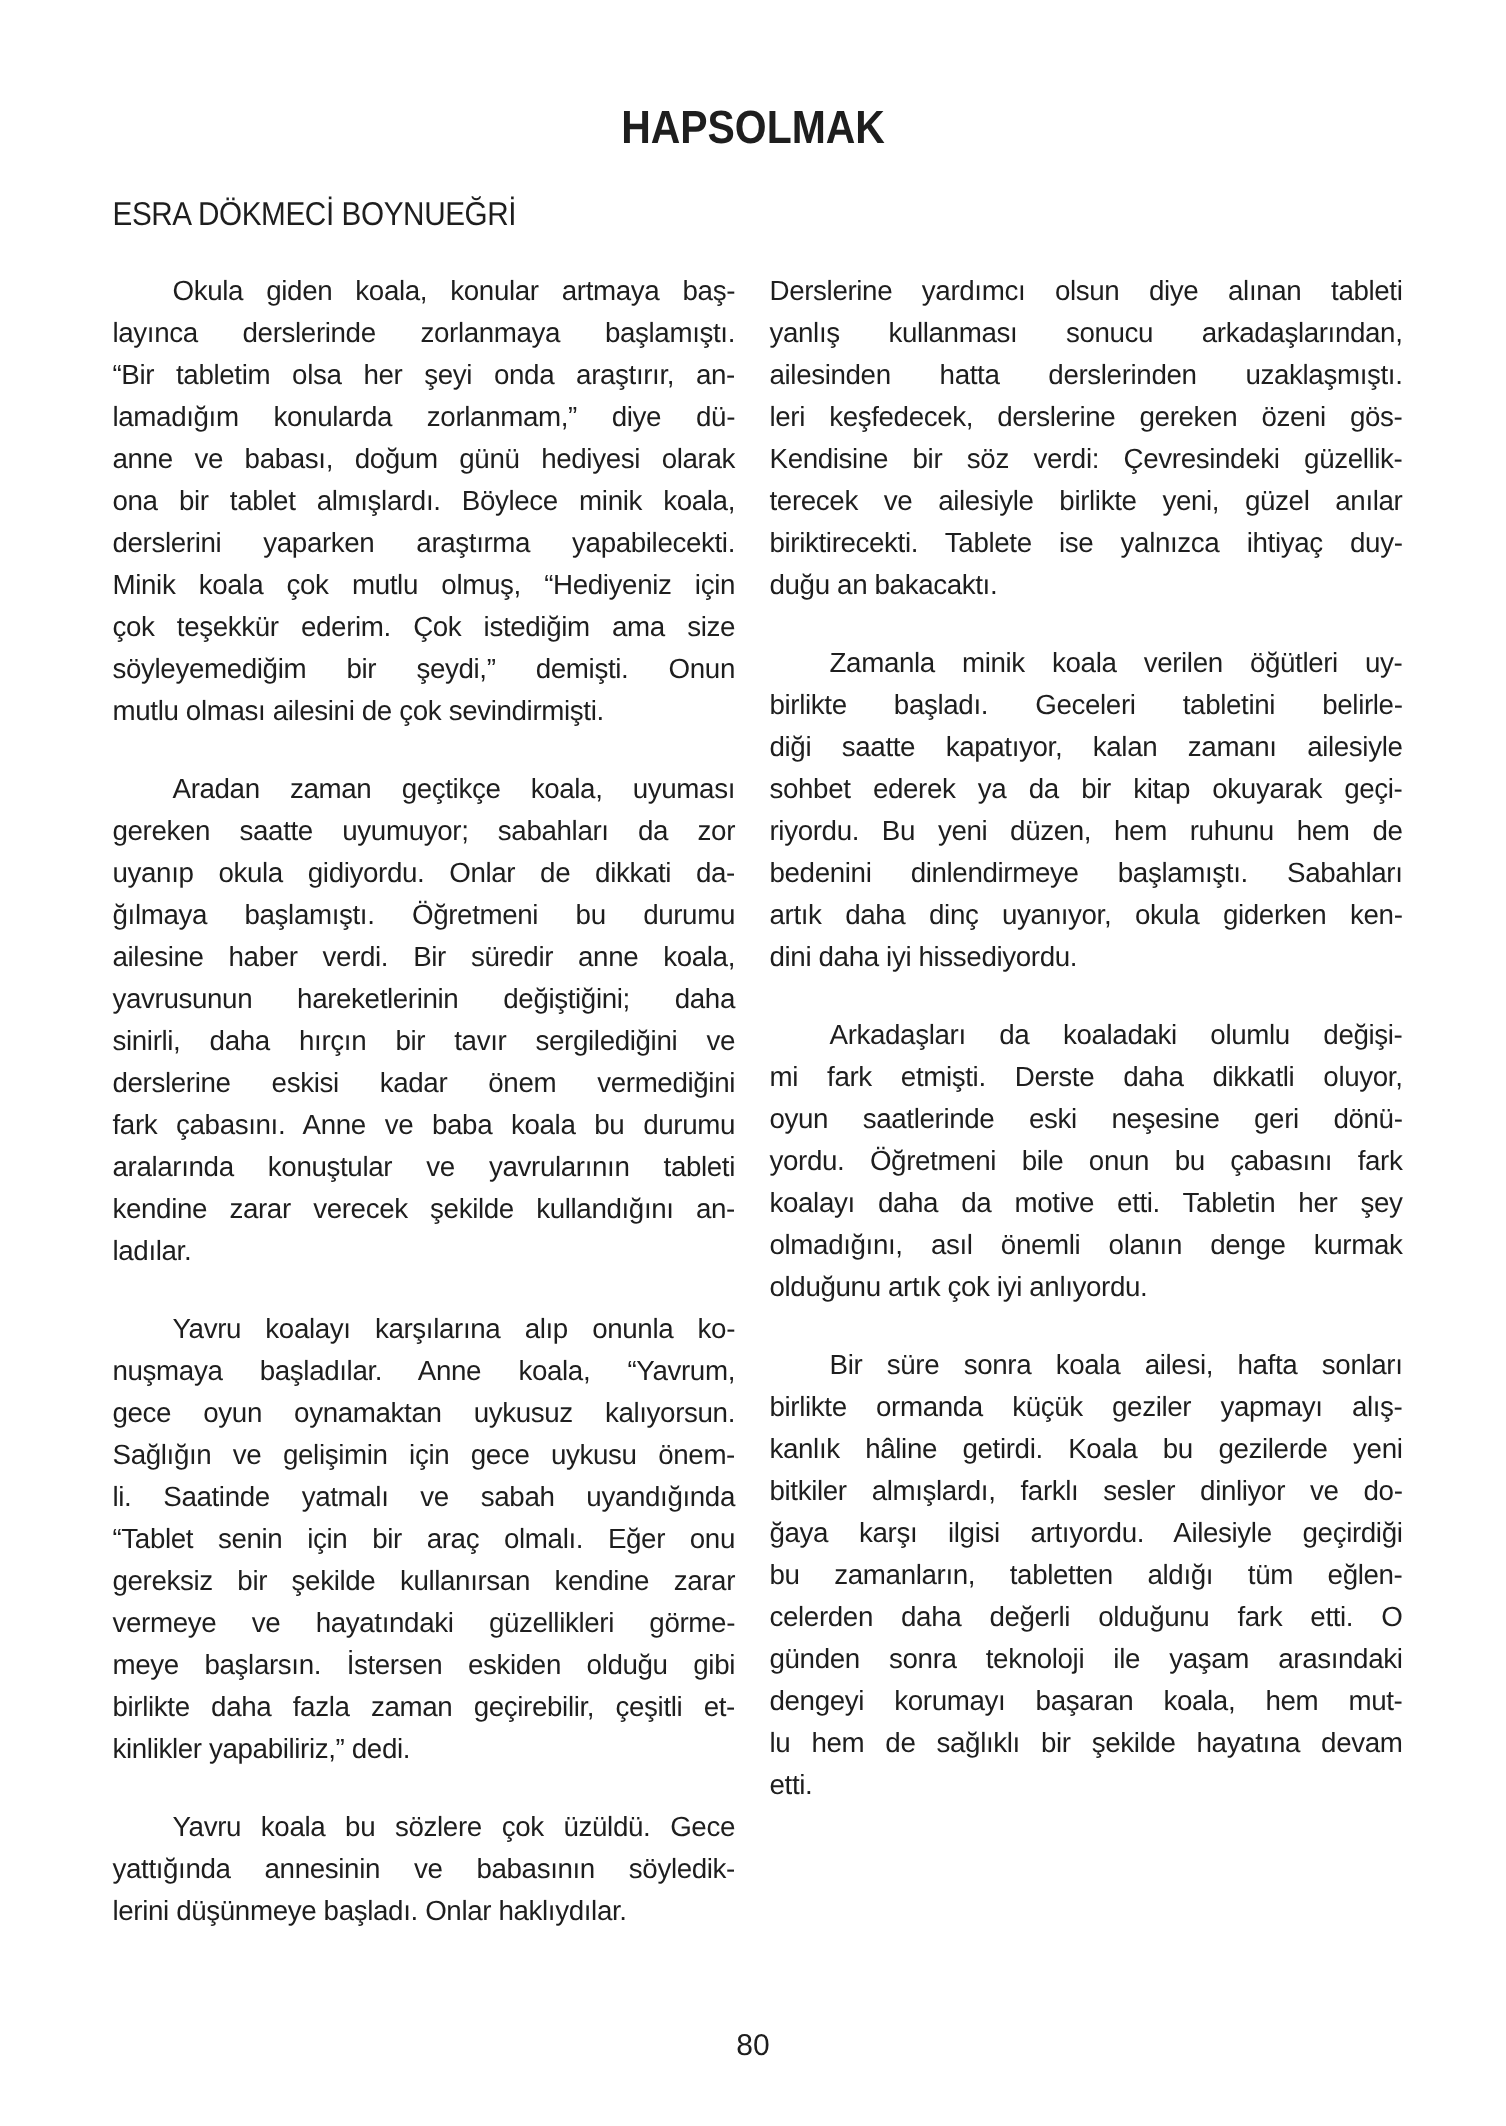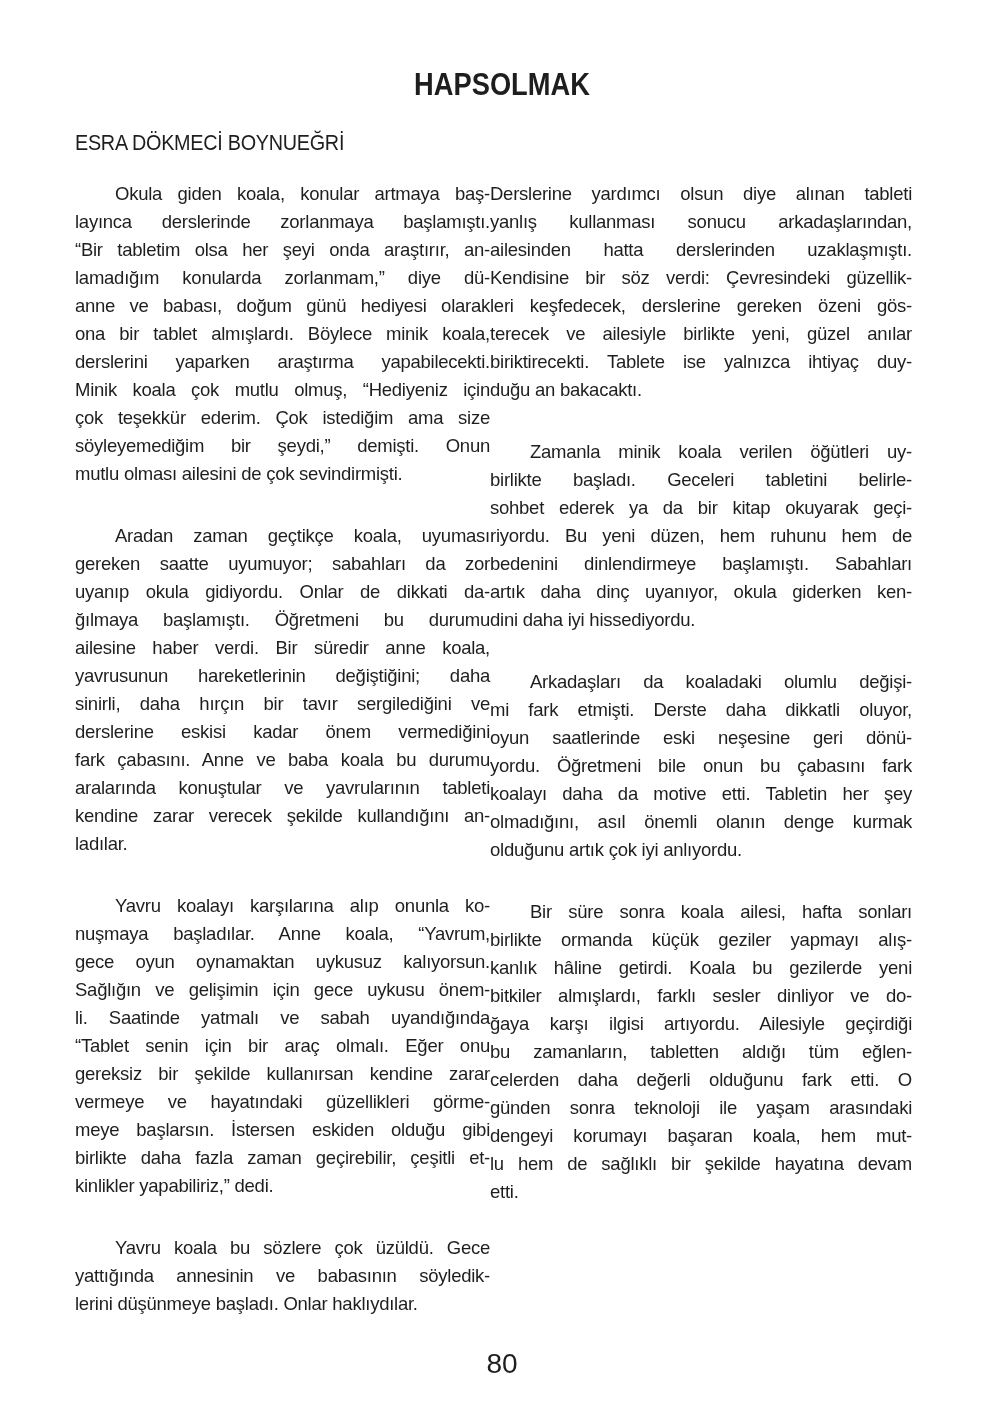--- a/index.html
+++ b/index.html
@@ -39,44 +39,45 @@
     letter-spacing: -0.3px;
     transform: scaleX(0.9);
     transform-origin: 0 50%;
   }
   .columns {
     position: absolute;
     top: 180px;
     left: 75px;
     width: 860px;
     display: flex;
+    gap: 23px;
     align-items: flex-start;
   }
   .col { flex: 0 0 auto; }
   .col-left  { width: 415px; }
   .col-right { width: 422px; }
   .paragraph { margin: 0; }
-  .paragraph + .paragraph { margin-top: 34px; }
+  .paragraph + .paragraph { margin-top: 24px; }
   .line {
     font-size: 18.5px;
     line-height: 28px;
     letter-spacing: -0.25px;
     text-align: justify;
     text-align-last: justify;
     white-space: normal;
   }
   .line.last { text-align-last: left; }
   .line.indent { text-indent: 40px; }
   .footer {
     position: absolute;
     top: 1350px;
     left: 0;
     width: 100%;
     text-align: center;
-    font-size: 28px;
+    font-size: 20px;
     line-height: 28px;
   }
 </style>
 </head>
 <body>
 
 <div class="page">
   <div class="title">HAPSOLMAK</div>
   <div class="author">ESRA DÖKMECİ BOYNUEĞRİ</div>
   <div class="columns">
@@ -125,29 +126,30 @@
           <div class="line indent">Yavru koala bu sözlere çok üzüldü. Gece</div>
           <div class="line">yattığında annesinin ve babasının söyledik-</div>
           <div class="line last">lerini düşünmeye başladı. Onlar haklıydılar.</div>
         </div>
       </div>
     <div class="col col-right">
         <div class="paragraph">
           <div class="line">Derslerine yardımcı olsun diye alınan tableti</div>
           <div class="line">yanlış kullanması sonucu arkadaşlarından,</div>
           <div class="line">ailesinden hatta derslerinden uzaklaşmıştı.</div>
+          <div class="line">leri keşfedecek, derslerine gereken özeni gös-</div>
           <div class="line">Kendisine bir söz verdi: Çevresindeki güzellik-</div>
-          <div class="line">leri keşfedecek, derslerine gereken özeni gös-</div>
           <div class="line">terecek ve ailesiyle birlikte yeni, güzel anılar</div>
           <div class="line">biriktirecekti. Tablete ise yalnızca ihtiyaç duy-</div>
           <div class="line last">duğu an bakacaktı.</div>
         </div>
         <div class="paragraph">
           <div class="line indent">Zamanla minik koala verilen öğütleri uy-</div>
           <div class="line">birlikte başladı. Geceleri tabletini belirle-</div>
+          <div class="line">diği saatte kapatıyor, kalan zamanı ailesiyle</div>
           <div class="line">sohbet ederek ya da bir kitap okuyarak geçi-</div>
           <div class="line">riyordu. Bu yeni düzen, hem ruhunu hem de</div>
           <div class="line">bedenini dinlendirmeye başlamıştı. Sabahları</div>
           <div class="line">artık daha dinç uyanıyor, okula giderken ken-</div>
           <div class="line last">dini daha iyi hissediyordu.</div>
         </div>
         <div class="paragraph">
           <div class="line indent">Arkadaşları da koaladaki olumlu değişi-</div>
           <div class="line">mi fark etmişti. Derste daha dikkatli oluyor,</div>
           <div class="line">oyun saatlerinde eski neşesine geri dönü-</div>

